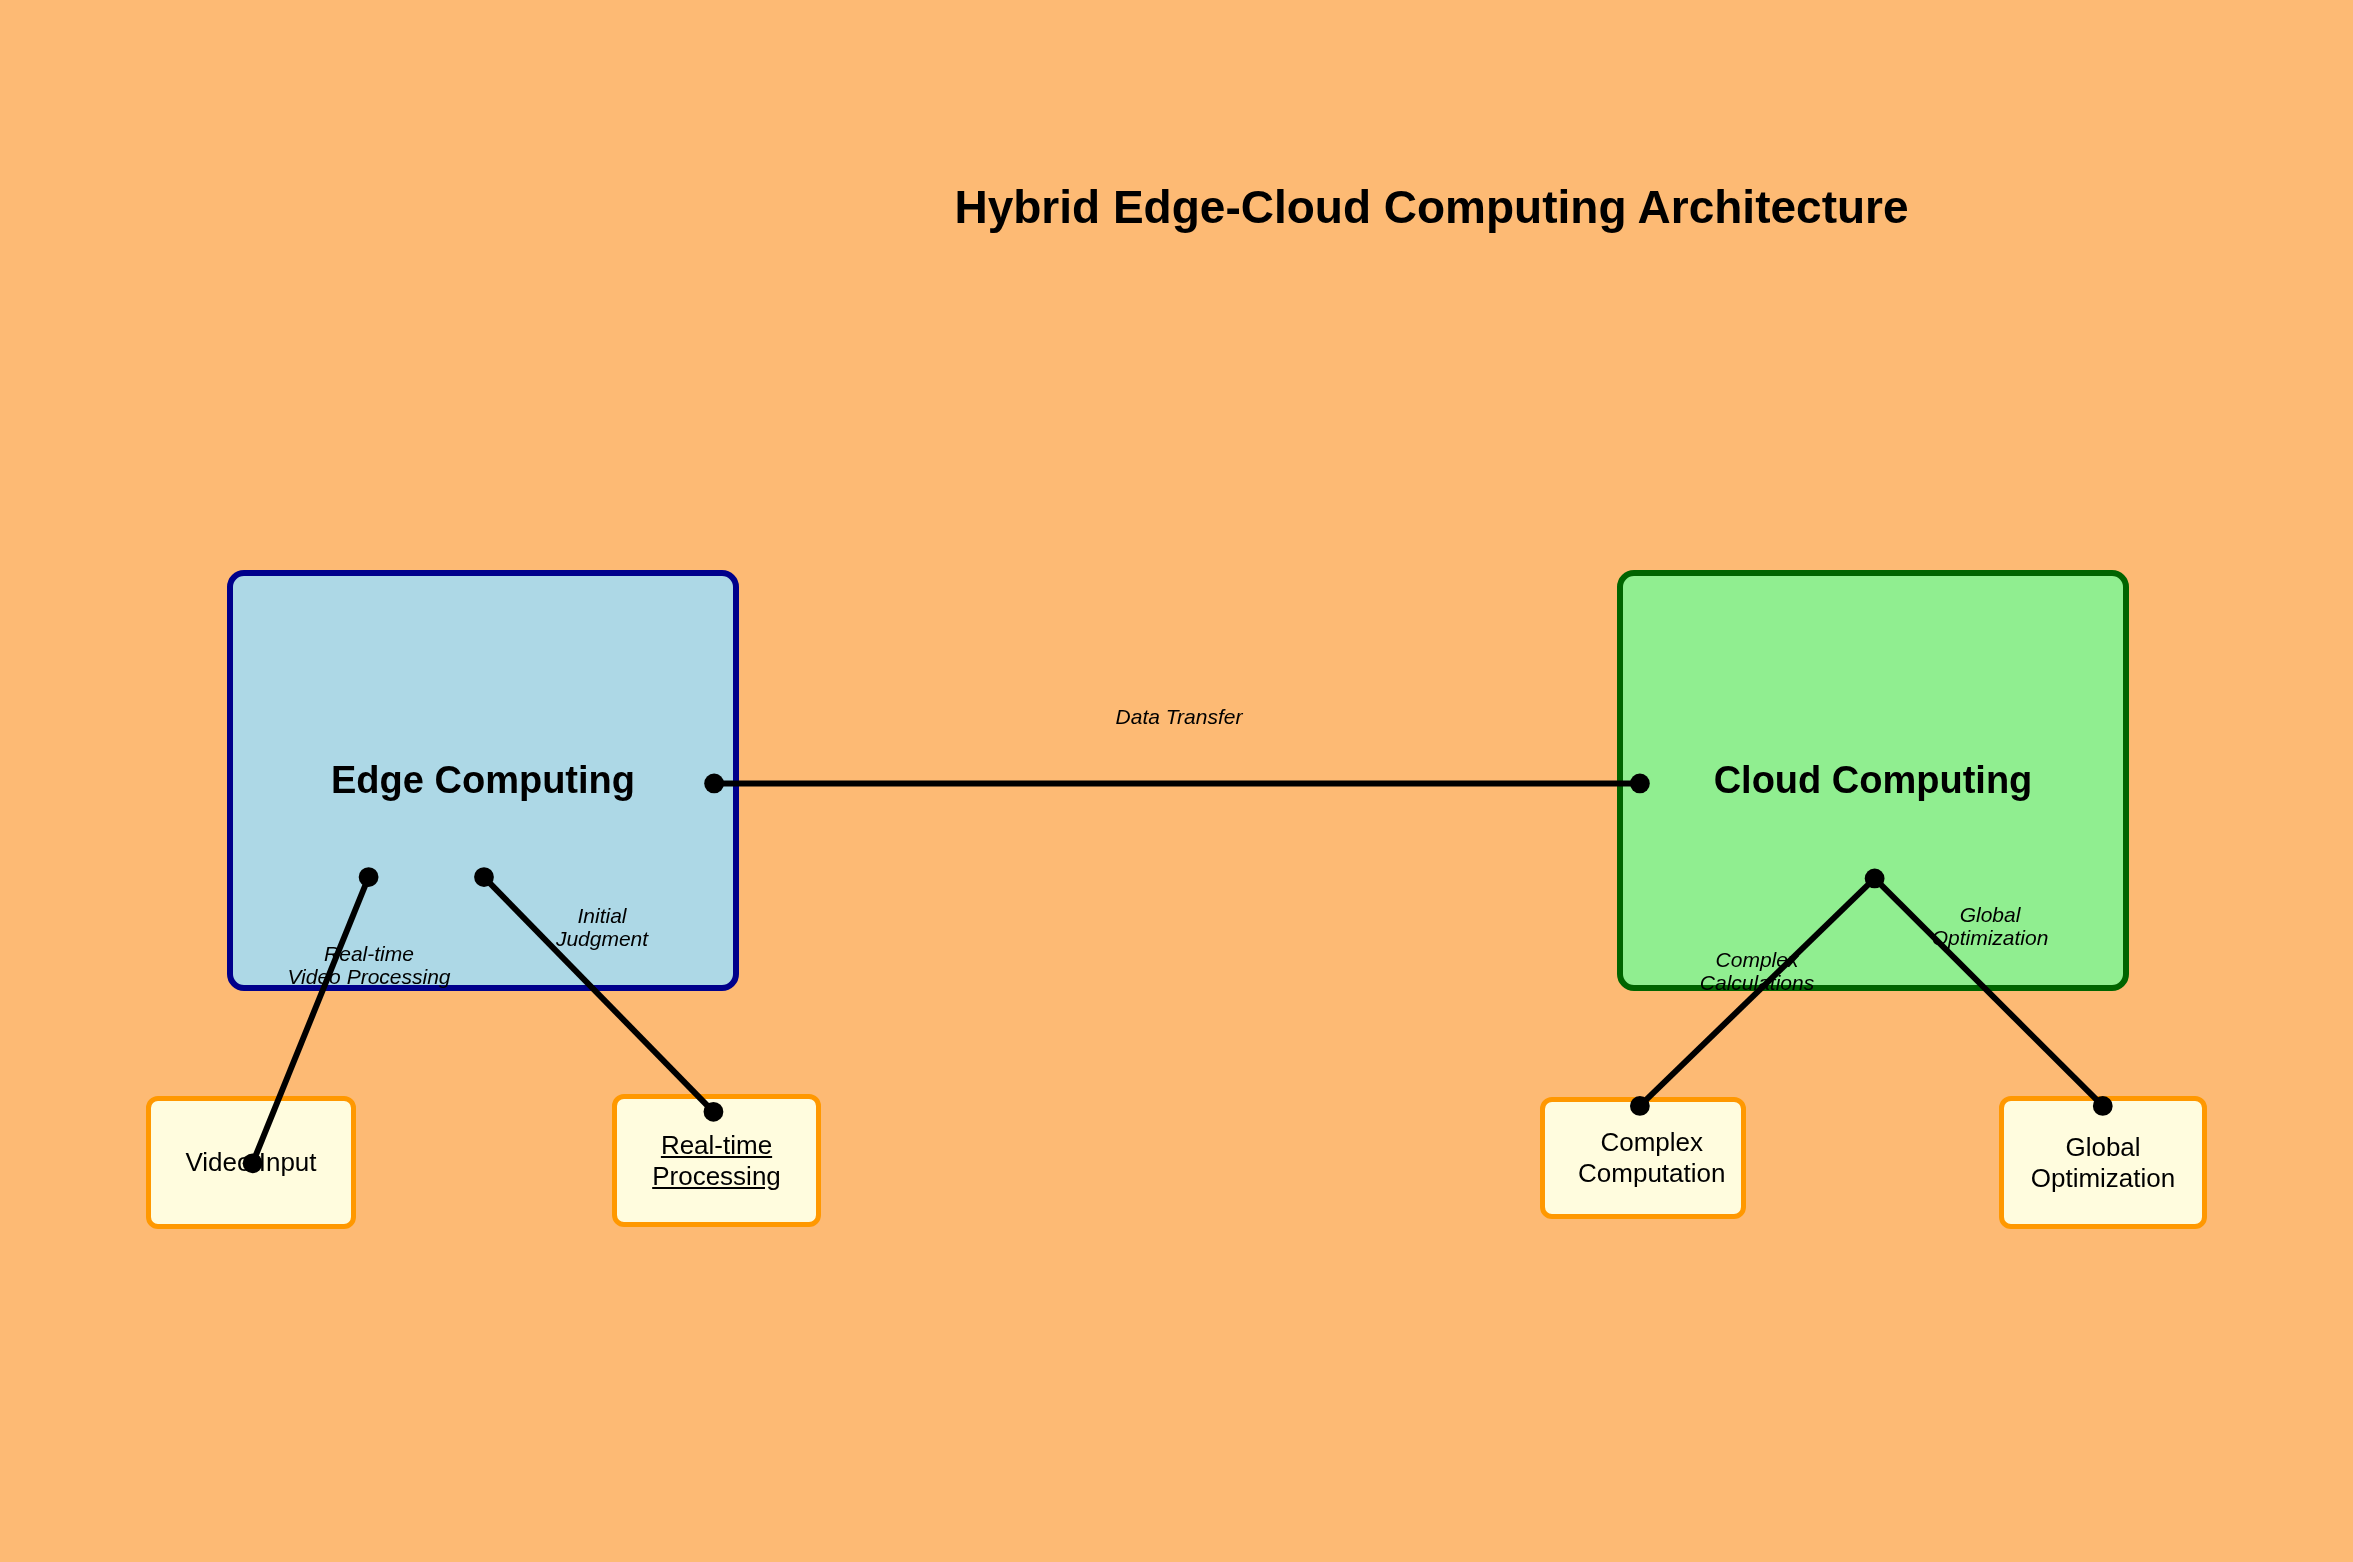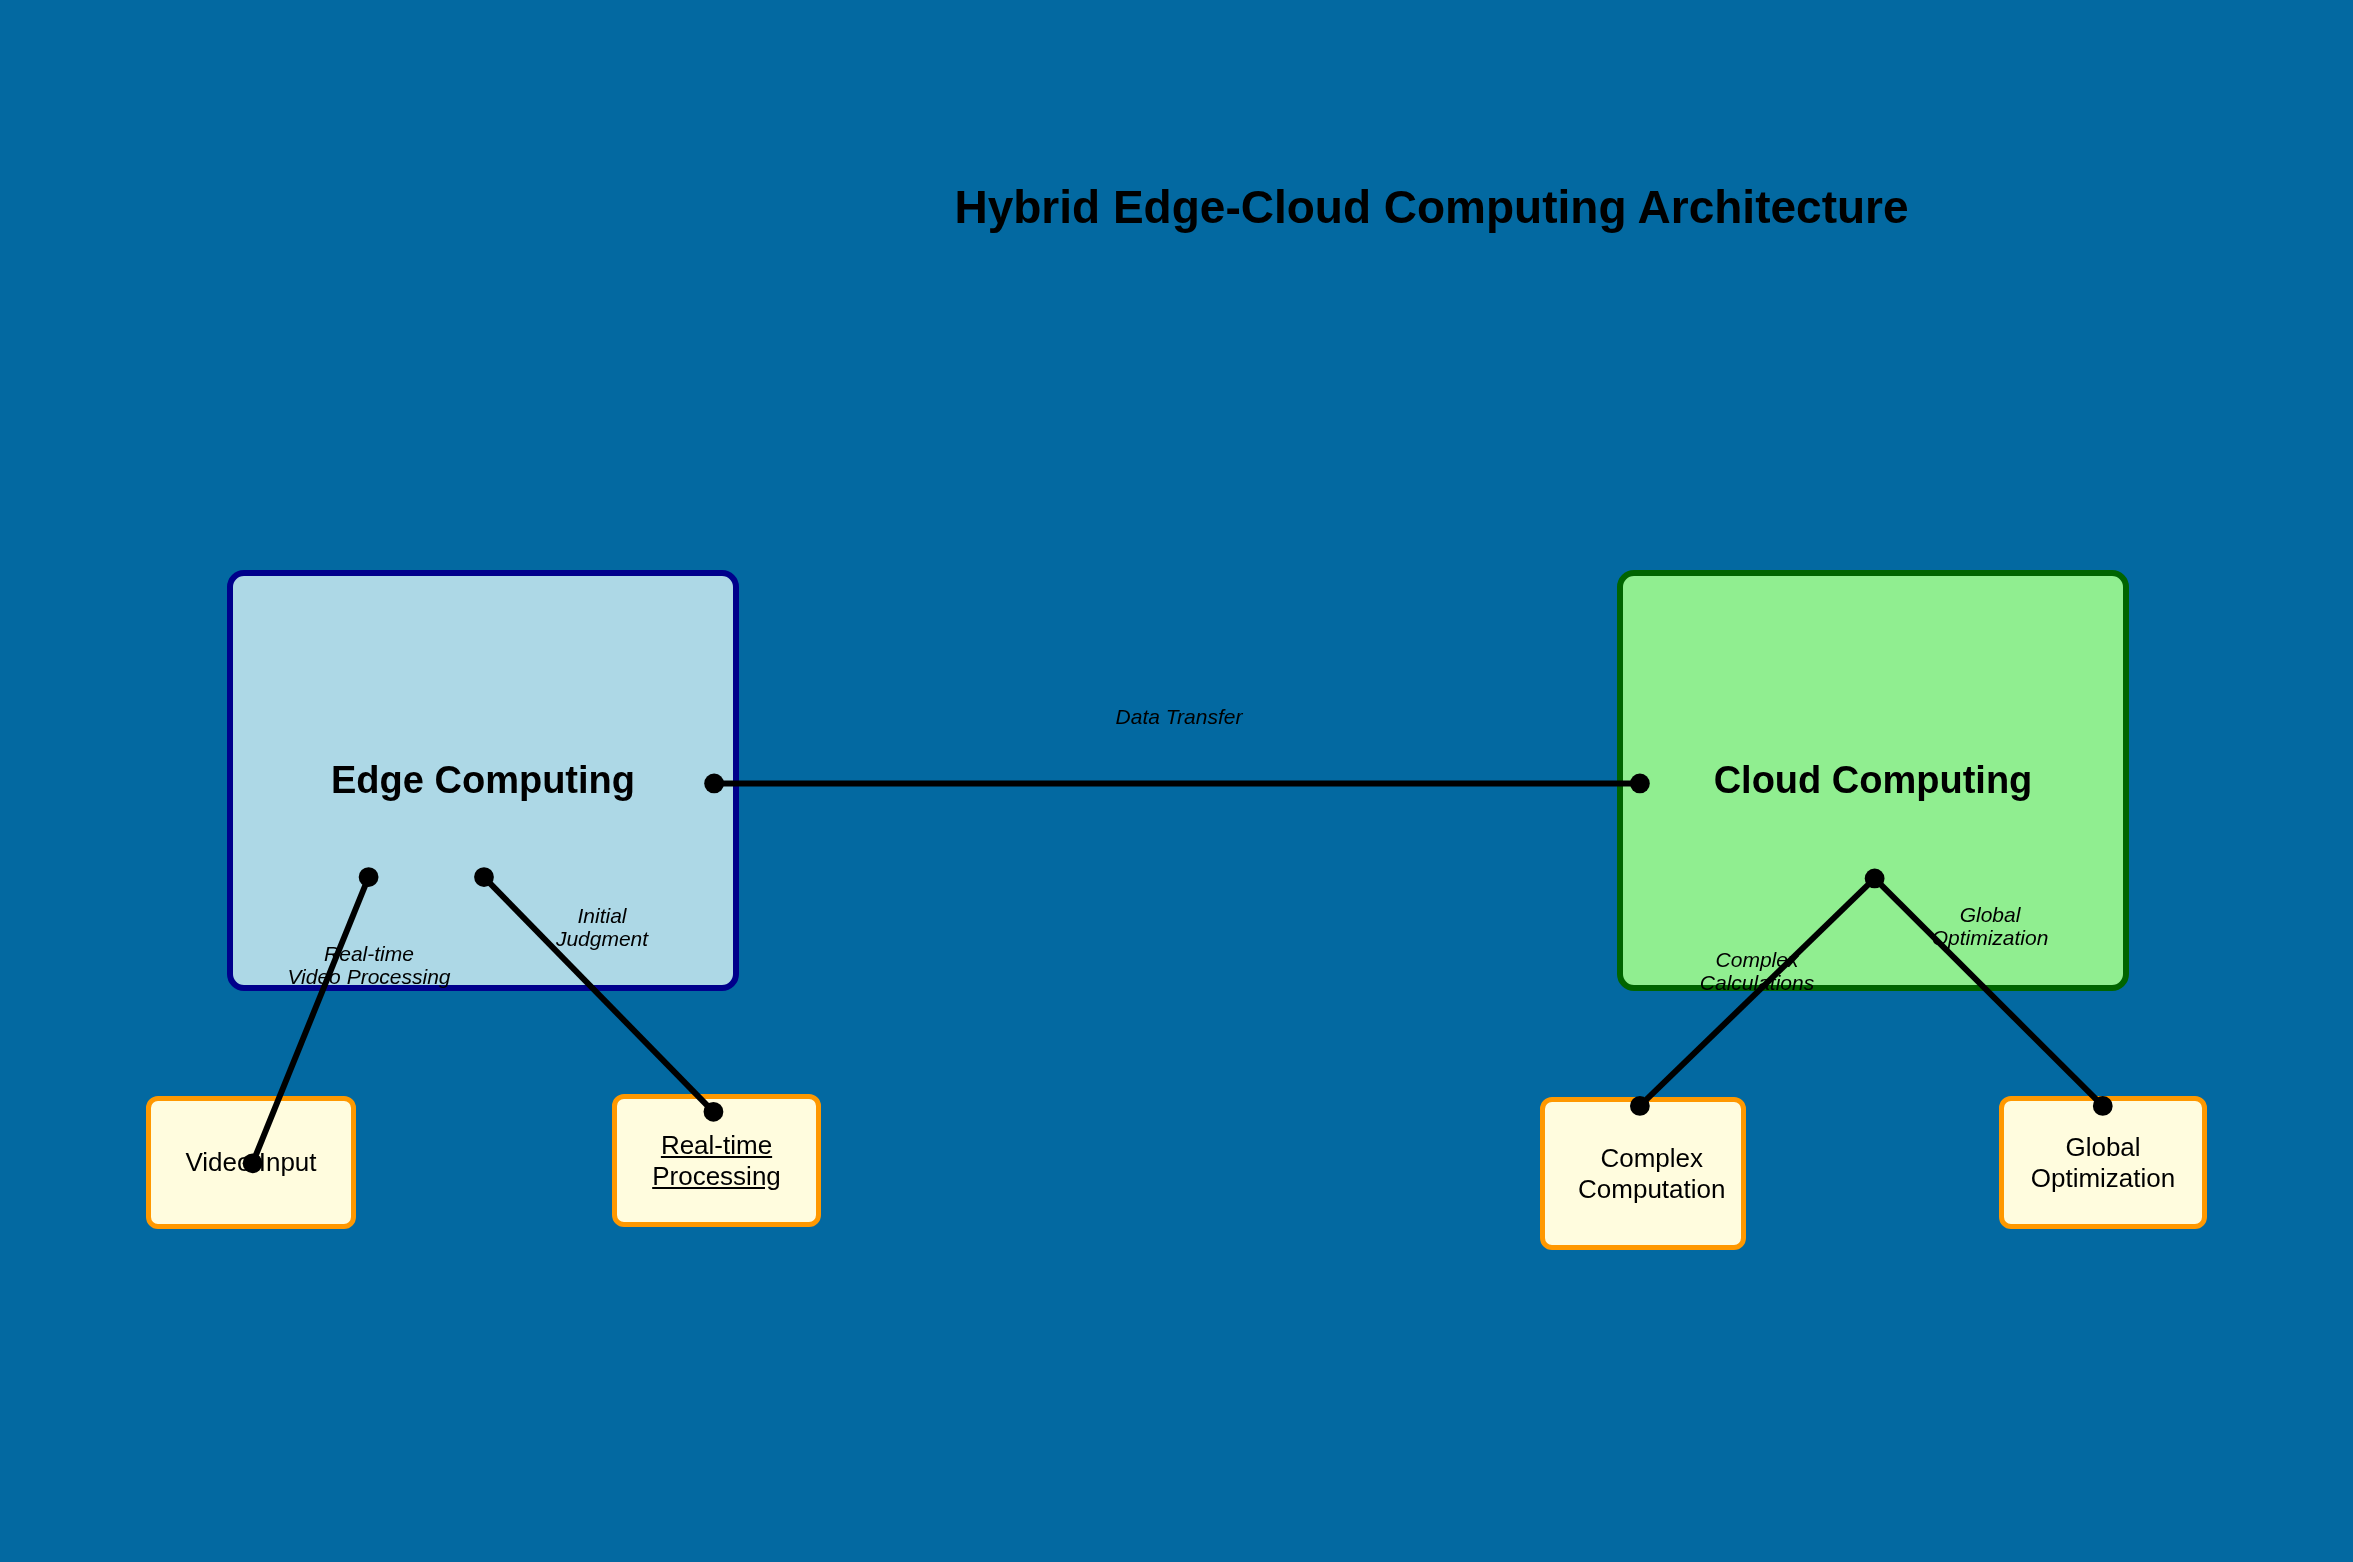--- a/index.html
+++ b/index.html
@@ -1,20 +1,20 @@
 <!DOCTYPE html>
 <html style="--edge-fill: #ADD8E6; --edge-border: #00008B; --cloud-fill: #90EE90; --cloud-border: #006400; --leaf-fill: #FFFCDE; --leaf-border: #FF9800; --line-color: #000000;font-size:10.5px"><head>
 <meta charset="utf-8">
 <style>
   html, body { margin: 0; padding: 0; background: #ffffff; }
   #canvas {
     position: relative;
     width: 2354px;
     height: 1563px;
-    background: #0369a1;
+    background: #fdba74;
     font-family: "Liberation Sans", sans-serif;
     color: #000000;
     overflow: hidden;
   }
   .title {
     position: absolute;
     left: 904px; top: 182px; width: 1055px;
     text-align: center;
     font-size: 46px; font-weight: bold; line-height: 1.1;
   }
@@ -35,21 +35,21 @@
     border: 5.3px solid var(--leaf-border);
     background: var(--leaf-fill);
     box-sizing: border-box;
     display: flex; align-items: center; justify-content: center;
     text-align: center;
     font-size: 26px; line-height: 1.18;
     padding: 0 18.5px;
   }
   #video-input-box          { left: 146px;  top: 1096px; width: 210px; height: 133px; }
   #realtime-processing-box  { left: 612px;  top: 1094px; width: 209px; height: 133px; text-decoration: underline; }
-  #complex-computation-box  { left: 1540px; top: 1097px; width: 206px; height: 153px; padding-left: 36px; }
+  #complex-computation-box  { left: 1540px; top: 1097px; width: 206px; height: 122px; padding-left: 36px; }
   #global-optimization-box  { left: 1999px; top: 1096px; width: 208px; height: 133px; }
   .conn-label {
     position: absolute;
     width: 330px;
     font-style: italic;
     font-size: 21px; line-height: 1.09;
     text-align: center;
     white-space: pre-line;
   }
   #label-data-transfer            { left: 1014px; top: 706px; }

